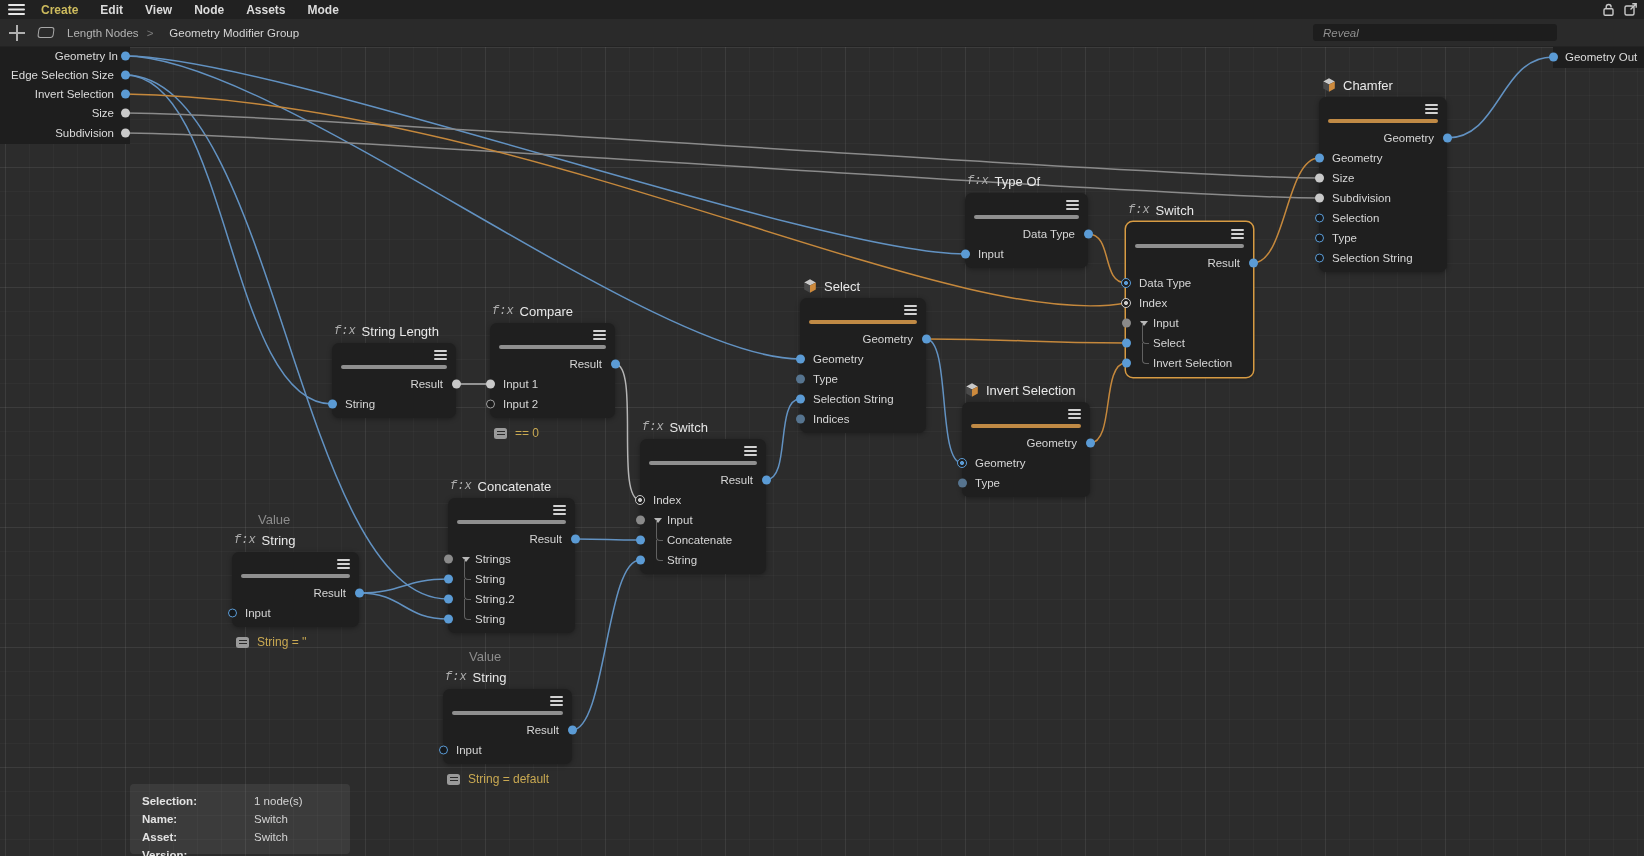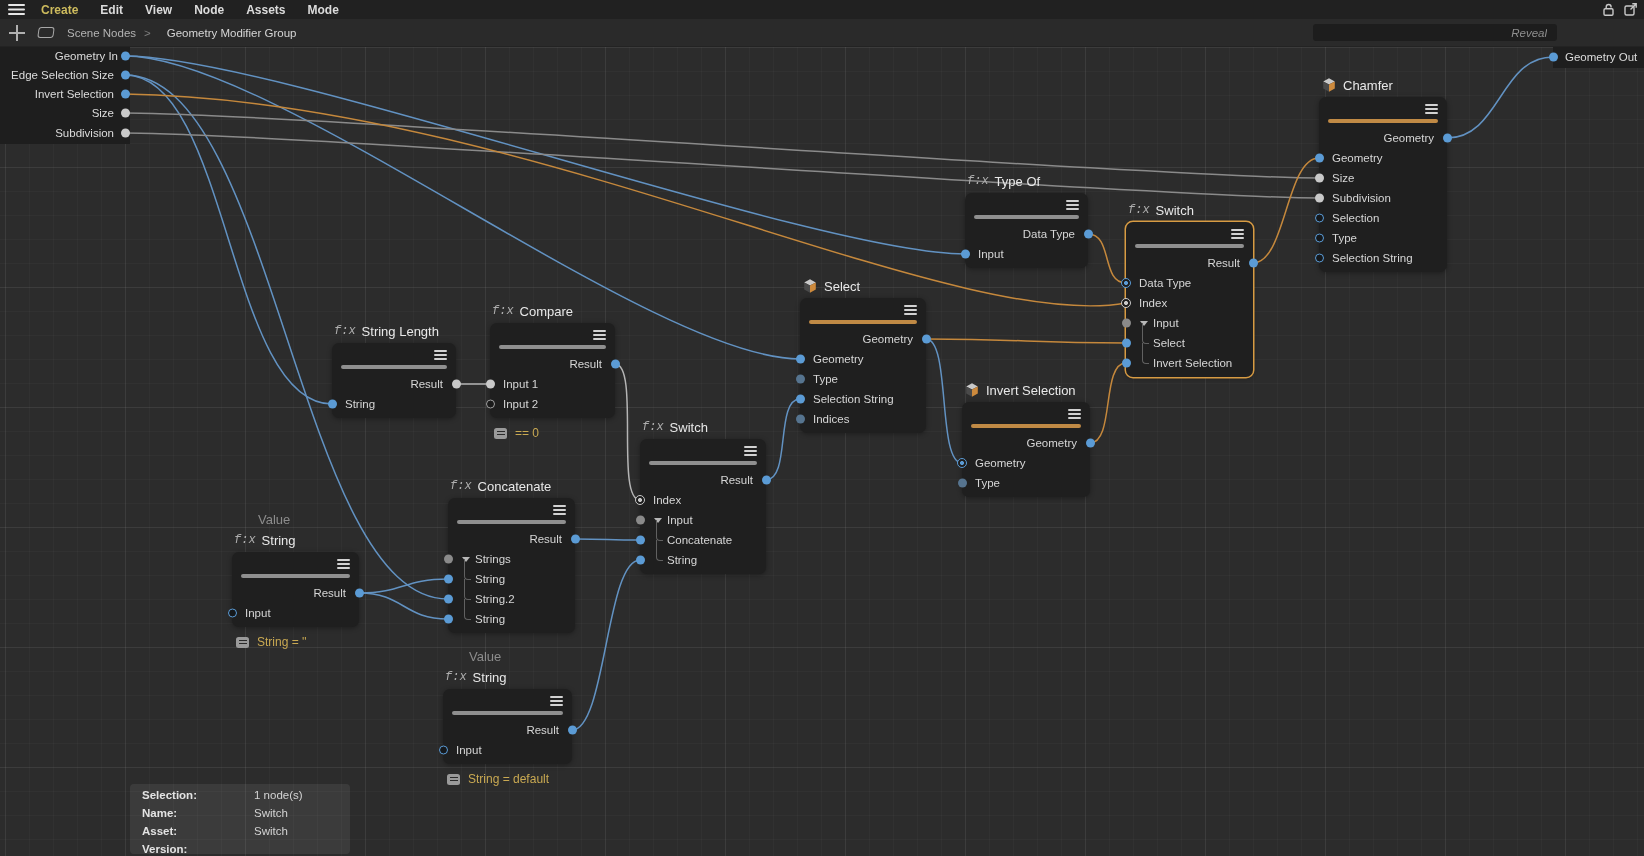--- a/index.html
+++ b/index.html
@@ -34,21 +34,21 @@
              border-bottom:1px solid #232323; display:flex; align-items:center; z-index:6; }
   .plus { position:relative; width:16px; height:16px; margin-left:9px; }
   .plus::before { content:""; position:absolute; left:7px; top:0; width:2px; height:16px; background:#b0b0b0; }
   .plus::after  { content:""; position:absolute; top:7px; left:0; width:16px; height:2px; background:#b0b0b0; }
   .tabico { width:16px; height:11px; border:1.5px solid #a8a8a8; border-radius:3px;
             transform:skewX(-8deg); margin-left:13px; }
   .breadcrumb { margin-left:13px; font-size:11.5px; display:flex; gap:8px; align-items:center; }
   .bc-root { color:#b3b3b3; } .bc-sep { color:#7d7d7d; } .bc-cur { color:#d6d6d6;margin-left:8px; }
   .search { position:absolute; right:87px; top:5px; width:244px; height:17px; background:#1d1d1d;
             border:none; border-radius:3px; color:#c9c9c9; font-style:italic; font-size:11.5px;
-            padding:0 10px; outline:none; font-family:"Liberation Sans", sans-serif;text-align:right; }
+            padding:0 10px; outline:none; font-family:"Liberation Sans", sans-serif; }
   .search::placeholder { color:#8f8f8f; }
 
   
   .gpanel-l { position:absolute; left:0; top:47px; width:130px; height:97px; background:#1e1e1e; z-index:1; }
   .gpanel-r { position:absolute; left:1553px; top:47px; width:91px; height:21px; background:#1e1e1e; z-index:1; }
   .gprow { position:absolute; height:18px; display:flex; align-items:center; z-index:3;
            font-size:11.5px; color:#dcdcdc; white-space:nowrap; }
   .gprow .pdot { position:absolute; width:9px; height:9px; border-radius:50%; top:50%; transform:translateY(-50%); }
 
   
@@ -92,21 +92,21 @@
                        border-left:1px solid #616161; }
   .annot { position:absolute; top:calc(100% + 8px); left:4px; display:flex; align-items:center;
            gap:8px; font-size:12px; color:#c9a952; white-space:nowrap; }
   .annot-icon { width:13px; height:11px; background:#9a9a9a; border-radius:2.5px; position:relative; flex:0 0 auto; }
   .annot-icon::before { content:""; position:absolute; left:2.5px; right:2.5px; top:3px; height:1.6px;
                         background:#2a2a2a; box-shadow:0 3px 0 #2a2a2a; }
 
   
   .info { position:absolute; left:130px; top:784px; width:220px; height:70px; z-index:4;
           background:rgba(170,170,170,.12); border-radius:4px; padding:5px 0 0 12px; }
-  .info-row { height:18px; display:flex; align-items:flex-start; font-size:11.5px; }
+  .info-row { height:18px; display:flex; align-items:flex-end; font-size:11.5px; }
   .info-label { flex:0 0 112px; font-weight:bold; color:#e3e3e3; }
   .info-value { color:#d3d3d3; }
 </style>
 </head>
 <body>
 
 <div class="canvas">
   <div class="gpanel-l"></div>
   <div class="gpanel-r"></div>
   <svg id="wires" width="1644" height="856">
@@ -541,18 +541,18 @@
       <rect x="2" y="4" width="9" height="9" rx="1.5"></rect>
       <path d="M7.5 7.5 L12.8 2.2 M9.3 1.8 h3.9 v3.9"></path>
     </svg>
   </div>
 </div>
 
 <div class="toolbar">
   <div class="plus"></div>
   <div class="tabico"></div>
   <div class="breadcrumb">
-    <span class="bc-root">Scene Nodes</span>
+    <span class="bc-root">Length Nodes</span>
     <span class="bc-sep">&gt;</span>
     <span class="bc-cur">Geometry Modifier Group</span>
   </div>
   <input class="search" type="text" placeholder="Reveal" style="">
 </div>
 
 </body></html>

